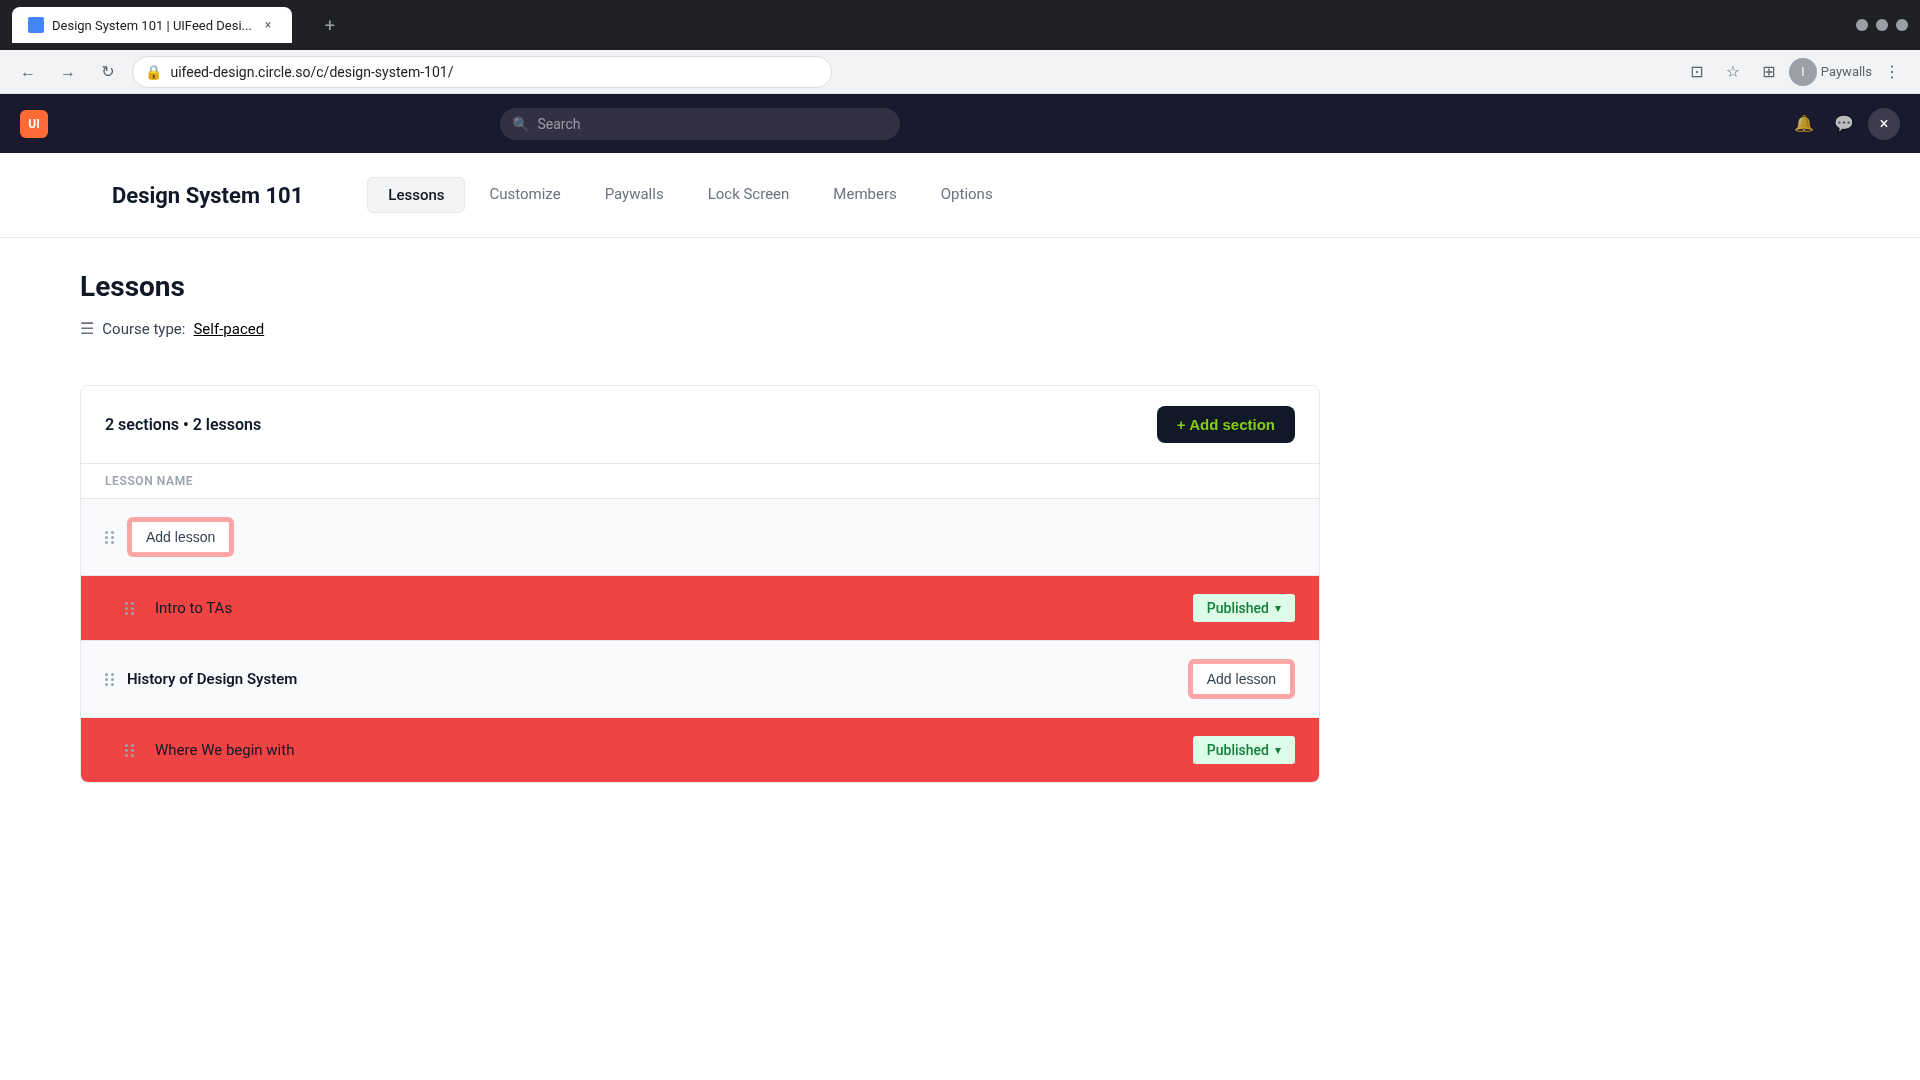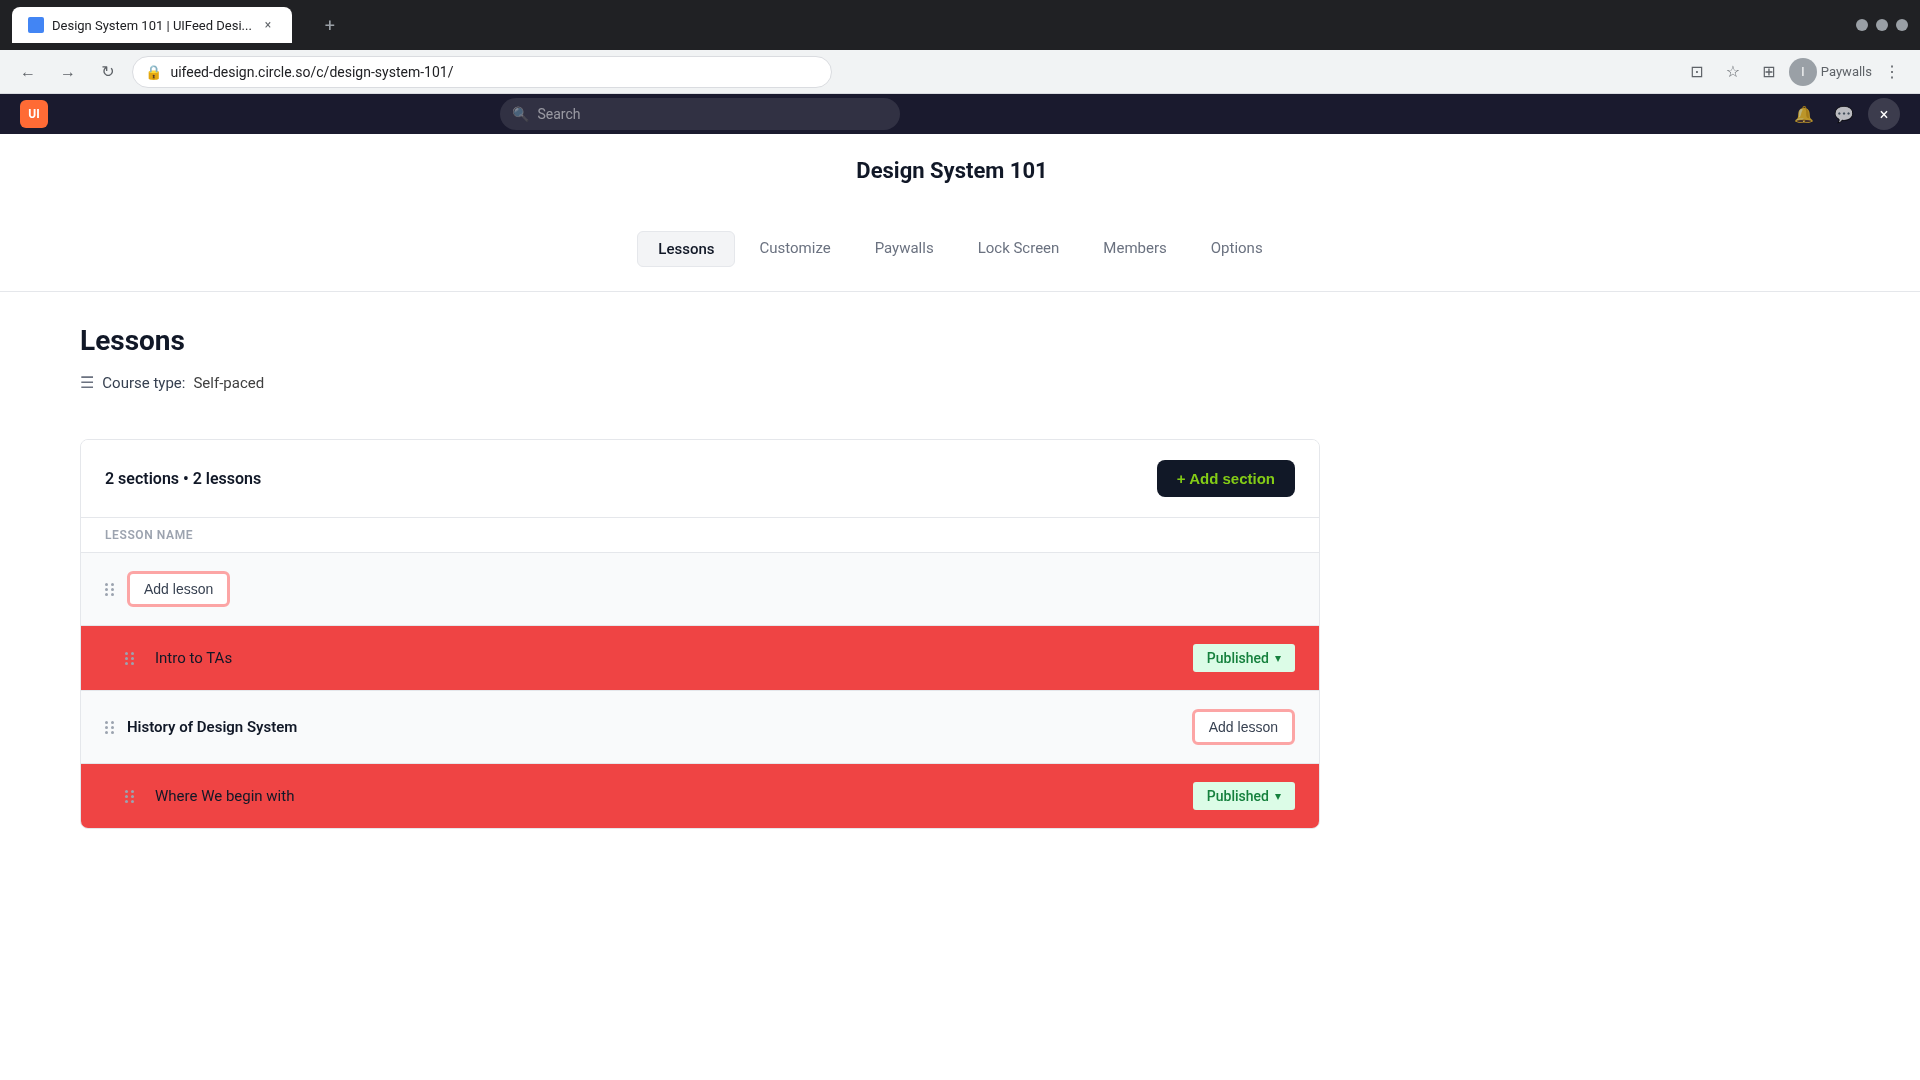--- a/index.html
+++ b/index.html
@@ -22,43 +22,43 @@
     .nav-btn { width: 32px; height: 32px; border-radius: 50%; display: flex; align-items: center; justify-content: center; cursor: pointer; color: #5f6368; font-size: 16px; }
     .address-bar { flex: 1; max-width: 700px; height: 32px; background: #fff; border-radius: 16px; display: flex; align-items: center; padding: 0 12px; gap: 8px; border: 1px solid #dadce0; }
     .lock-icon { color: #5f6368; font-size: 14px; }
     .address-text { font-size: 14px; color: #202124; flex: 1; }
     .toolbar-actions { margin-left: auto; display: flex; gap: 4px; align-items: center; }
     .toolbar-btn { width: 32px; height: 32px; border-radius: 50%; display: flex; align-items: center; justify-content: center; cursor: pointer; color: #5f6368; font-size: 16px; }
     .profile-btn { width: 28px; height: 28px; border-radius: 50%; background: #9aa0a6; display: flex; align-items: center; justify-content: center; cursor: pointer; font-size: 12px; color: #fff; }
     .incognito-label { font-size: 13px; color: #5f6368; }
 
     
-    .app-header-bar { background: #1a1a2e; height: 40px; display: flex; align-items: center; padding: 0 20px; gap: 16px; position: relative; }
+    .app-header-bar { background: #1a1a2e; height: 59px; display: flex; align-items: center; padding: 0 20px; gap: 16px; position: relative; }
     .app-logo { width: 28px; height: 28px; border-radius: 6px; background: #ff6b35; display: flex; align-items: center; justify-content: center; font-size: 12px; color: #fff; font-weight: bold; flex-shrink: 0; }
     .app-search { flex: 1; max-width: 400px; margin: 0 auto; height: 32px; background: rgba(255,255,255,0.1); border-radius: 16px; display: flex; align-items: center; padding: 0 12px; gap: 8px; color: rgba(255,255,255,0.5); font-size: 14px; cursor: pointer; }
     .header-right { margin-left: auto; display: flex; gap: 8px; align-items: center; }
     .header-icon-btn { width: 32px; height: 32px; border-radius: 50%; display: flex; align-items: center; justify-content: center; cursor: pointer; color: rgba(255,255,255,0.7); font-size: 16px; }
     .close-overlay-btn { width: 32px; height: 32px; border-radius: 50%; background: rgba(255,255,255,0.15); display: flex; align-items: center; justify-content: center; cursor: pointer; color: #fff; font-size: 16px; }
 
     
     .page-container { background: #fff; min-height: calc(1080px - 142px); }
 
     
-    .course-header { padding: 24px 112px; border-bottom: 1px solid #e5e7eb; display: flex; align-items: center; gap: 48px; flex-direction: column; }
+    .course-header { padding: 24px 112px; border-bottom: 1px solid #e5e7eb; display: flex; align-items: center; gap: 48px; }
     .course-title { font-size: 22px; font-weight: 700; color: #111827; white-space: nowrap; margin-right: 16px; }
     .nav-tabs { display: flex; gap: 4px; }
     .nav-tab { padding: 8px 20px; font-size: 15px; color: #6b7280; cursor: pointer; border-radius: 6px; text-decoration: none; white-space: nowrap; }
     .nav-tab.active { background: #f3f4f6; color: #111827; font-weight: 500; border: 1.5px solid #e5e7eb; }
 
     
     .main-content { padding: 32px 80px; max-width: 1400px; }
     .page-title { font-size: 28px; font-weight: 700; color: #111827; margin-bottom: 16px; }
     .course-type-row { display: flex; align-items: center; gap: 8px; margin-bottom: 32px; font-size: 15px; color: #374151; }
     .course-type-icon { font-size: 16px; color: #6b7280; }
-    .course-type-link { color: #404040; cursor: pointer; }
+    .course-type-link { color: #000000; text-decoration: underline; cursor: pointer; }
 
     
     .lessons-table { border: 1px solid #e5e7eb; border-radius: 8px; overflow: hidden; width: 100%; margin-top: 47px; }
     .table-header-row { padding: 20px 24px; display: flex; align-items: center; justify-content: space-between; border-bottom: 1px solid #e5e7eb; background: #fff; }
     .sections-count { font-size: 16px; font-weight: 600; color: #111827; }
     .add-section-btn { background: #111827; color: #84cc16; border: none; border-radius: 8px; padding: 10px 20px; font-size: 15px; font-weight: 600; cursor: pointer; white-space: nowrap; }
     .column-headers { padding: 10px 24px; display: flex; background: #fff; border-bottom: 1px solid #e5e7eb; }
     .col-lesson-name { font-size: 12px; font-weight: 600; color: #9ca3af; text-transform: uppercase; letter-spacing: 0.05em; }
 
     .section-row { padding: 18px 24px; display: flex; align-items: center; background: #f9fafb; border-bottom: 1px solid #e5e7eb; gap: 12px; }
@@ -69,21 +69,21 @@
     .drag-handle { color: #d1d5db; font-size: 14px; cursor: grab; flex-shrink: 0; display: flex; flex-direction: column; gap: 2px; }
     .drag-dots { display: grid; grid-template-columns: repeat(2, 4px); gap: 2px; }
     .drag-dot { width: 3px; height: 3px; background: #9ca3af; border-radius: 50%; }
 
     .drag-handle-section .drag-dots { grid-template-columns: repeat(2, 4px); }
 
     .row-name { flex: 1; font-size: 15px; color: #111827; }
     .section-name { font-weight: 600; }
     .lesson-name { font-weight: 400; }
 
-    .add-lesson-btn { background: #fff; color: #374151; border: 3px solid #fca5a5; border-radius: 6px; padding: 7px 14px; font-size: 14px; cursor: pointer; white-space: nowrap; }
+    .add-lesson-btn { background: #fff; color: #374151; border: 5px solid #fca5a5; border-radius: 6px; padding: 7px 14px; font-size: 14px; cursor: pointer; white-space: nowrap; }
 
     .published-badge { background: #dcfce7; color: #15803d; border: none; border-radius: 3px; padding: 6px 14px; font-size: 14px; font-weight: 500; cursor: pointer; display: flex; align-items: center; gap: 6px; white-space: nowrap; }
     .badge-chevron { font-size: 12px; color: #15803d; }
   </style>
 </head>
 <body>
 
 <div class="browser-chrome">
   <div class="browser-tab">
     <div class="tab-favicon"></div>

